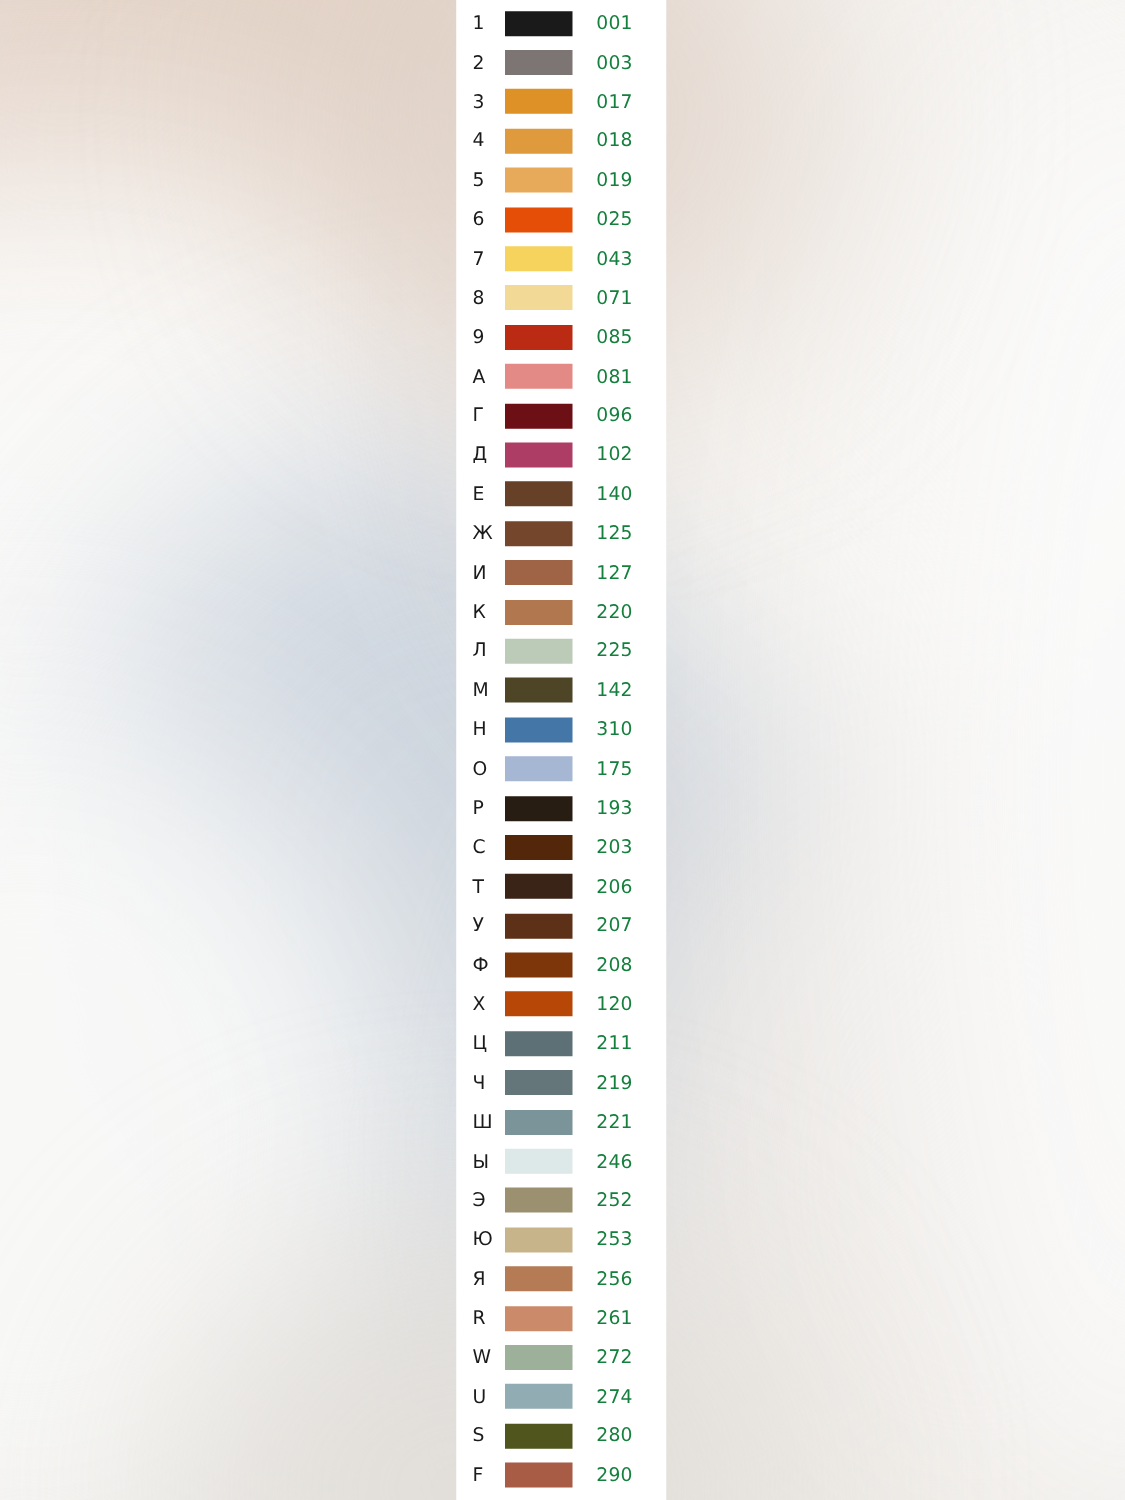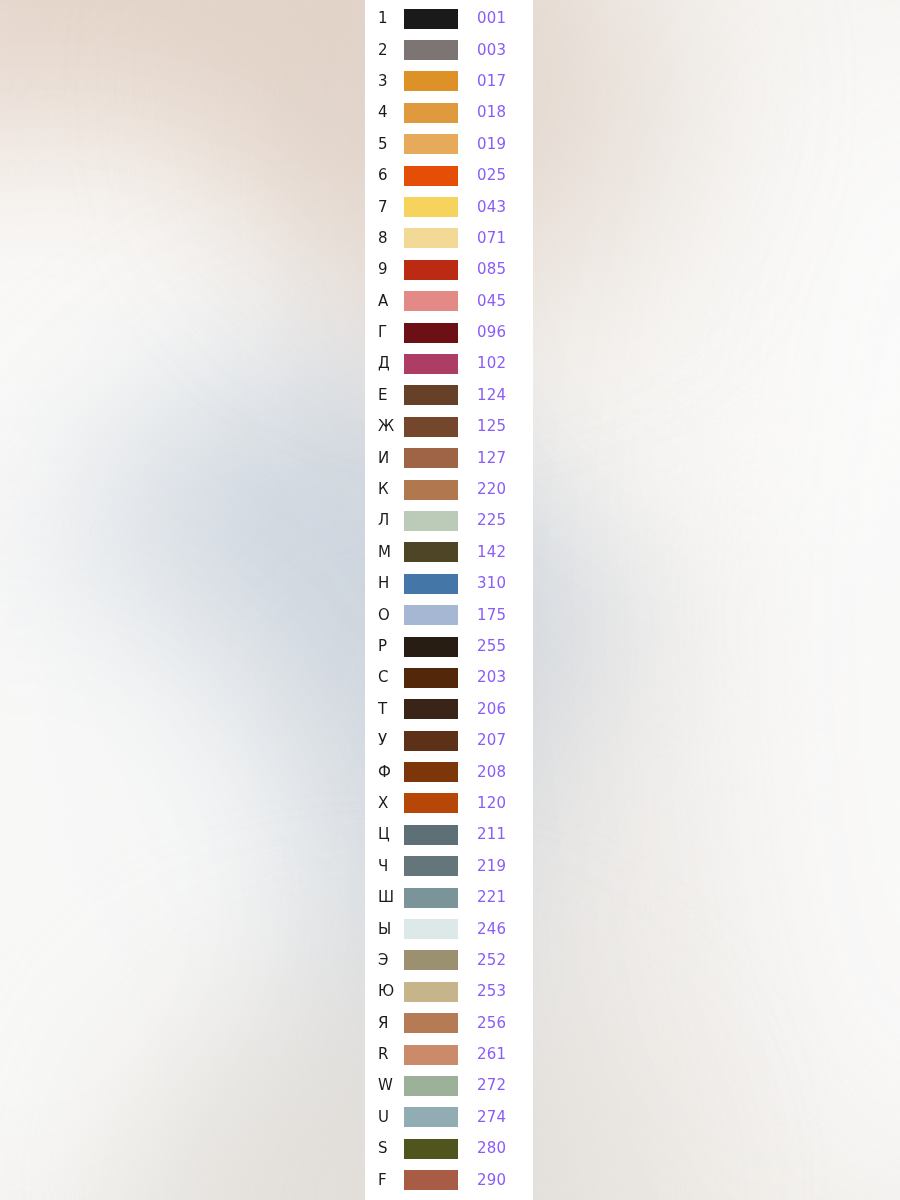--- a/index.html
+++ b/index.html
@@ -78,21 +78,21 @@
     height: 20px;
     border: 1px solid rgba(255,255,255,0.0);
     box-sizing: border-box;
   }
 
   .row-code {
     flex: 0 0 auto;
     margin-left: 19px;
     font-size: 15px;
     line-height: 1;
-    color: #8b5cf6;
+    color: #15803d;
     letter-spacing: 0.2px;
     font-family: "DejaVu Sans", sans-serif;
   }
 </style>
 </head>
 <body>
 
 <div id="backdrop">
   <div class="blob b1"></div>
   <div class="blob b2"></div>
@@ -148,36 +148,36 @@
         <span class="row-code">071</span>
       </div>
       <div class="legend-row">
         <span class="row-key">9</span>
         <span class="row-swatch" style="background-color: rgb(187, 43, 20);"></span>
         <span class="row-code">085</span>
       </div>
       <div class="legend-row">
         <span class="row-key">А</span>
         <span class="row-swatch" style="background-color: rgb(227, 138, 134);"></span>
-        <span class="row-code">045</span>
+        <span class="row-code">081</span>
       </div>
       <div class="legend-row">
         <span class="row-key">Г</span>
         <span class="row-swatch" style="background-color: rgb(109, 16, 22);"></span>
         <span class="row-code">096</span>
       </div>
       <div class="legend-row">
         <span class="row-key">Д</span>
         <span class="row-swatch" style="background-color: rgb(173, 61, 100);"></span>
         <span class="row-code">102</span>
       </div>
       <div class="legend-row">
         <span class="row-key">Е</span>
         <span class="row-swatch" style="background-color: rgb(103, 64, 40);"></span>
-        <span class="row-code">124</span>
+        <span class="row-code">140</span>
       </div>
       <div class="legend-row">
         <span class="row-key">Ж</span>
         <span class="row-swatch" style="background-color: rgb(116, 71, 44);"></span>
         <span class="row-code">125</span>
       </div>
       <div class="legend-row">
         <span class="row-key">И</span>
         <span class="row-swatch" style="background-color: rgb(159, 100, 69);"></span>
         <span class="row-code">127</span>
@@ -203,21 +203,21 @@
         <span class="row-code">310</span>
       </div>
       <div class="legend-row">
         <span class="row-key">О</span>
         <span class="row-swatch" style="background-color: rgb(165, 183, 210);"></span>
         <span class="row-code">175</span>
       </div>
       <div class="legend-row">
         <span class="row-key">Р</span>
         <span class="row-swatch" style="background-color: rgb(40, 29, 18);"></span>
-        <span class="row-code">255</span>
+        <span class="row-code">193</span>
       </div>
       <div class="legend-row">
         <span class="row-key">С</span>
         <span class="row-swatch" style="background-color: rgb(82, 39, 10);"></span>
         <span class="row-code">203</span>
       </div>
       <div class="legend-row">
         <span class="row-key">Т</span>
         <span class="row-swatch" style="background-color: rgb(58, 35, 23);"></span>
         <span class="row-code">206</span>

